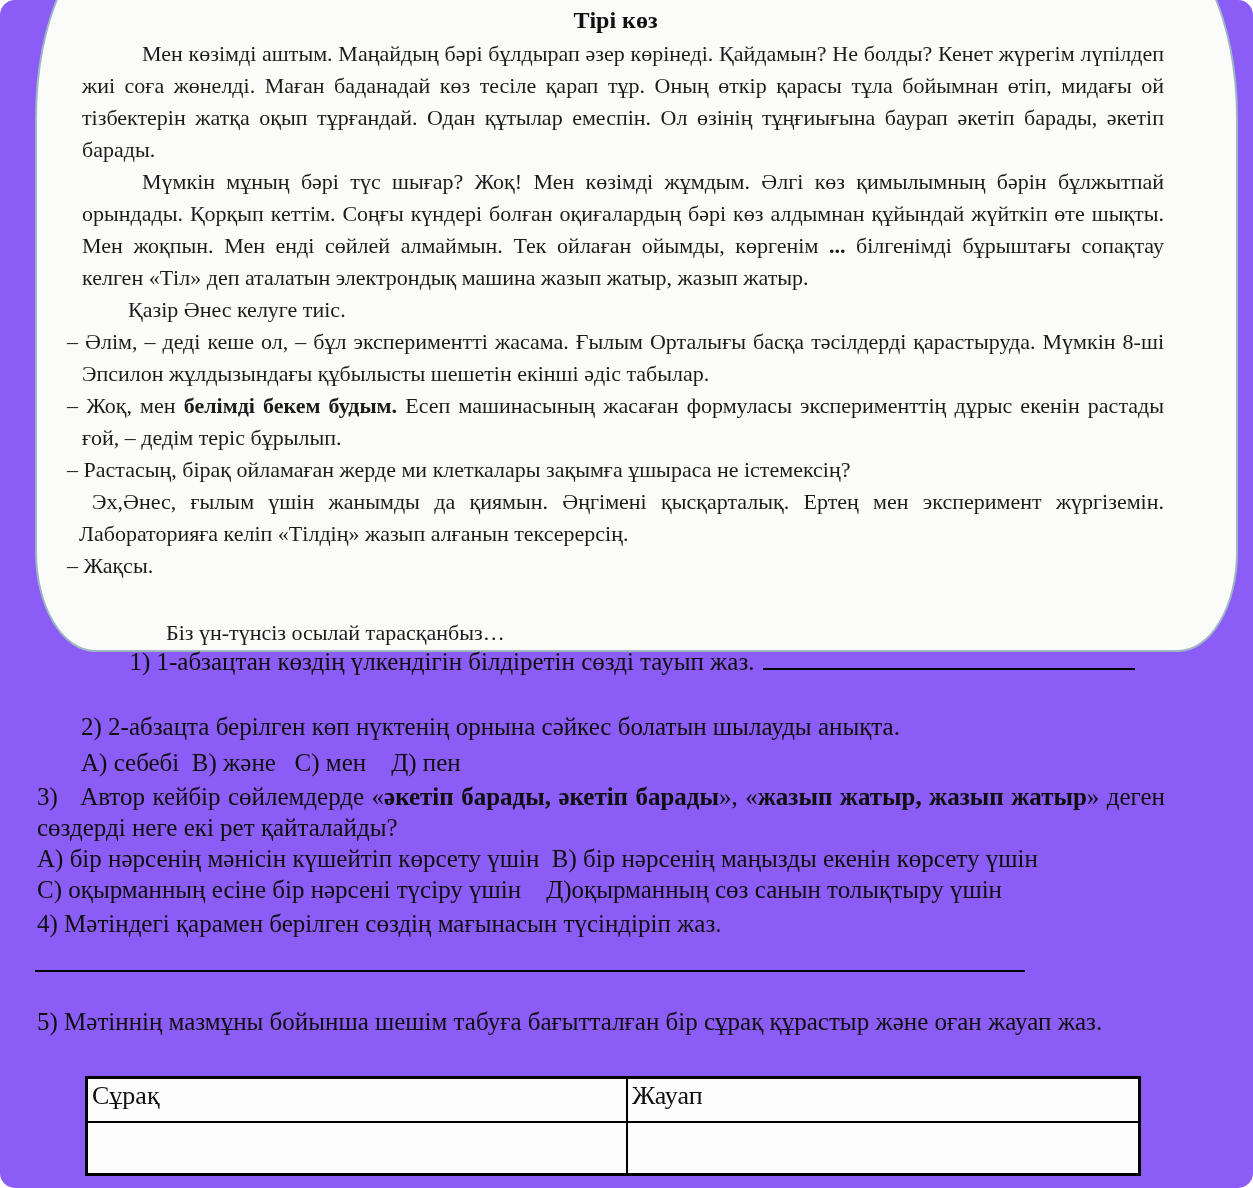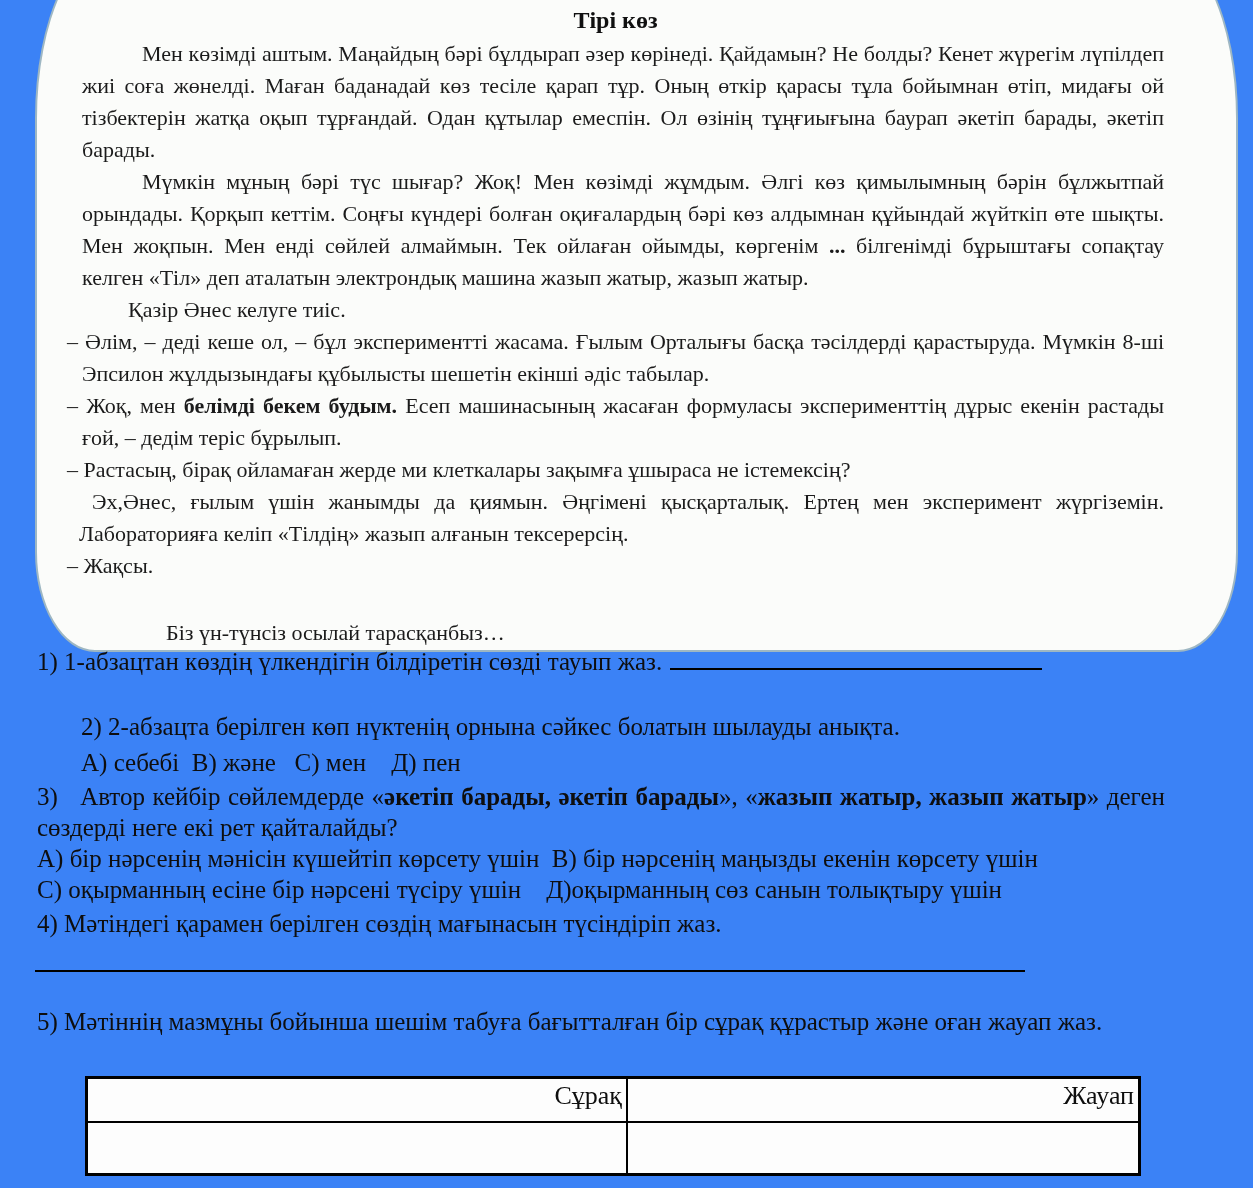--- a/index.html
+++ b/index.html
@@ -1,19 +1,19 @@
 <!DOCTYPE html>
 <html><head>
 <meta charset="utf-8">
 <style>
   html,body { margin:0; padding:0; background:#ffffff; }
   .page {
     position:relative; width:1253px; height:1188px;
-    background:#3b82f6; overflow:hidden;
-    font-family:"Liberation Serif", serif; color:#141414;
+    background:#8b5cf6; overflow:hidden;
+    font-family:"Liberation Serif", serif; color:#141414;border-radius:15px;
   }
   
   .passage-box {
     position:absolute; left:35px; top:-62px; width:1203px; height:714px;
     box-sizing:border-box;
     border:2px solid #9eb7c3;
     border-radius:85px 85px 60px 60px / 180px 180px 100px 100px;
     background:#fbfcfa;
     padding:66px 72px 0 30px;
   }
@@ -32,21 +32,21 @@
   .dialog     { padding-left:15px; text-indent:-15px; }
   .b { font-weight:bold; }
 
   
   .q {
     position:absolute; left:37px; font-size:25px; line-height:31px;
     color:#0e0e0e;
   }
   .q-stem  { white-space:pre-wrap; text-align:justify; }
   .options { white-space:pre-wrap; }
-  .q1 { top:646px; width:1190px; white-space:nowrap; }
+  .q1 { top:646px; width:1190px; white-space:nowrap;text-align:center; }
   .blank-line {
     display:inline-block; width:372px; height:22px;
     border-bottom:2px solid #000; margin-left:8px; vertical-align:baseline;
   }
   .q2 { top:711px; width:1170px;margin-left:44px; }
   .q2 .options { margin-top:5px; }
   .q3 { top:781px; width:1128px; }
   .q4 { top:908px; width:1170px; }
   .answer-rule {
     position:absolute; left:35px; top:970px; width:990px; height:0;
@@ -55,21 +55,21 @@
   .q5 { top:1006px; width:1122px; }
 
   
   .answer-table {
     position:absolute; left:85px; top:1076px; width:1056px;
     border-collapse:collapse; table-layout:fixed;
     border:3px solid #000;
     background:#fdfdfd;
   }
   .answer-table th, .answer-table td {
-    border:2px solid #000; font-weight:normal; text-align:right;
+    border:2px solid #000; font-weight:normal; text-align:left;
     font-size:26px; font-family:"Liberation Serif", serif;
     padding:2px 4px; color:#0e0e0e;
   }
   .answer-table th { height:38px; vertical-align:top; }
   .answer-table td { height:46px; }
   .col-q { width:530px; }
 </style>
 </head>
 <body>
 

